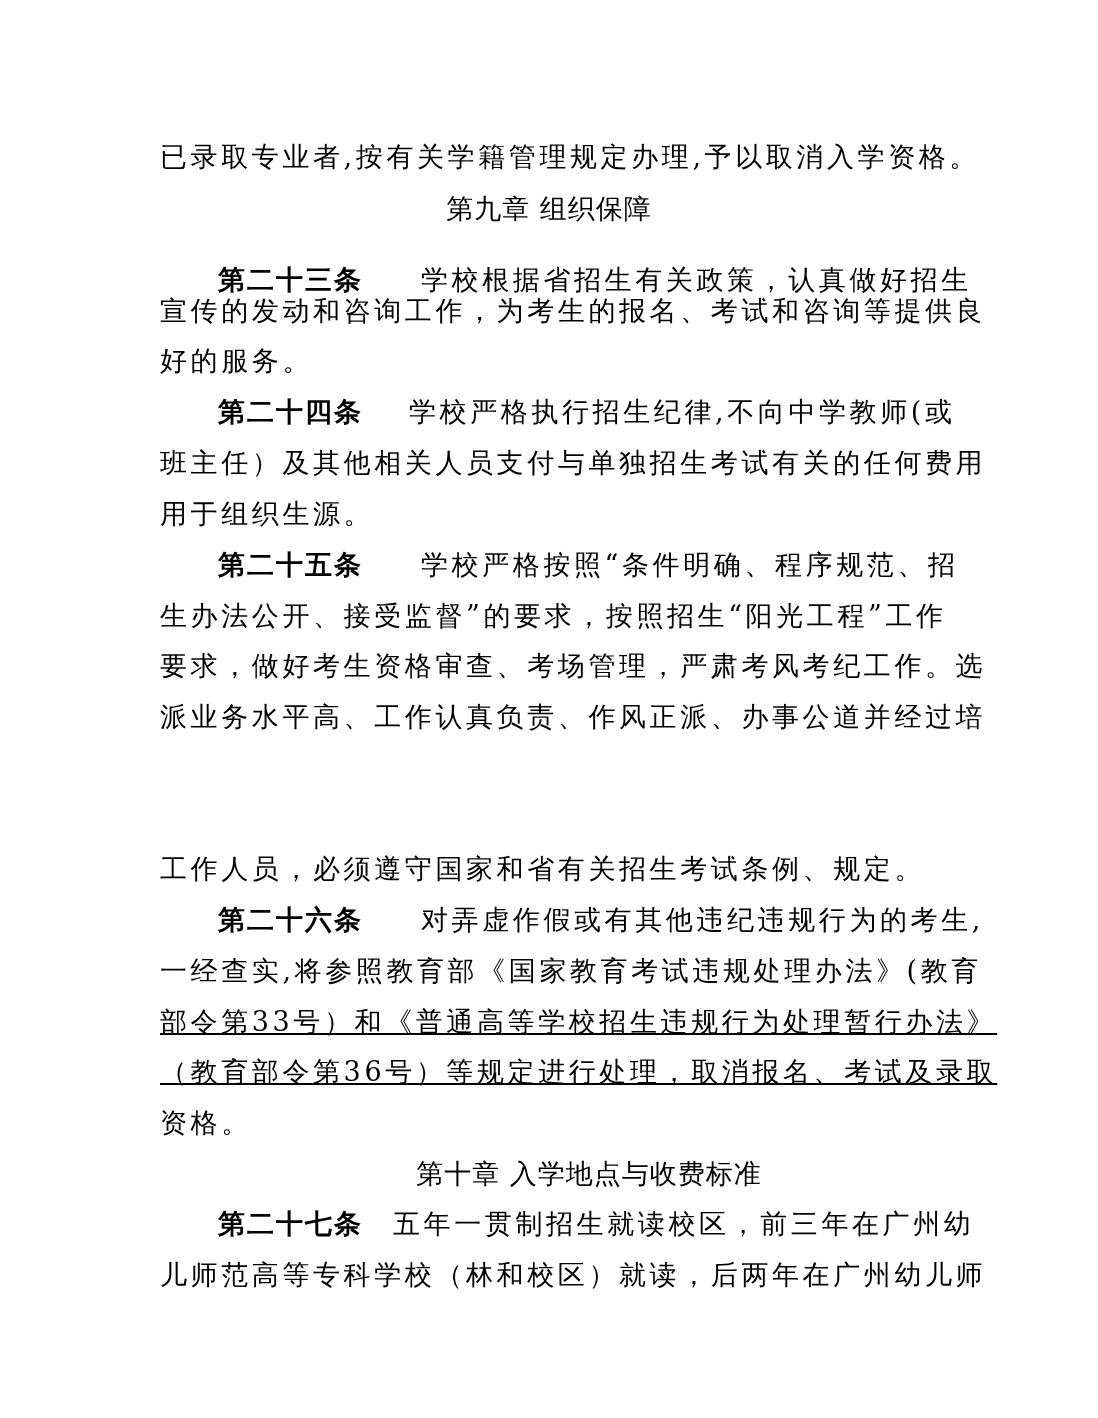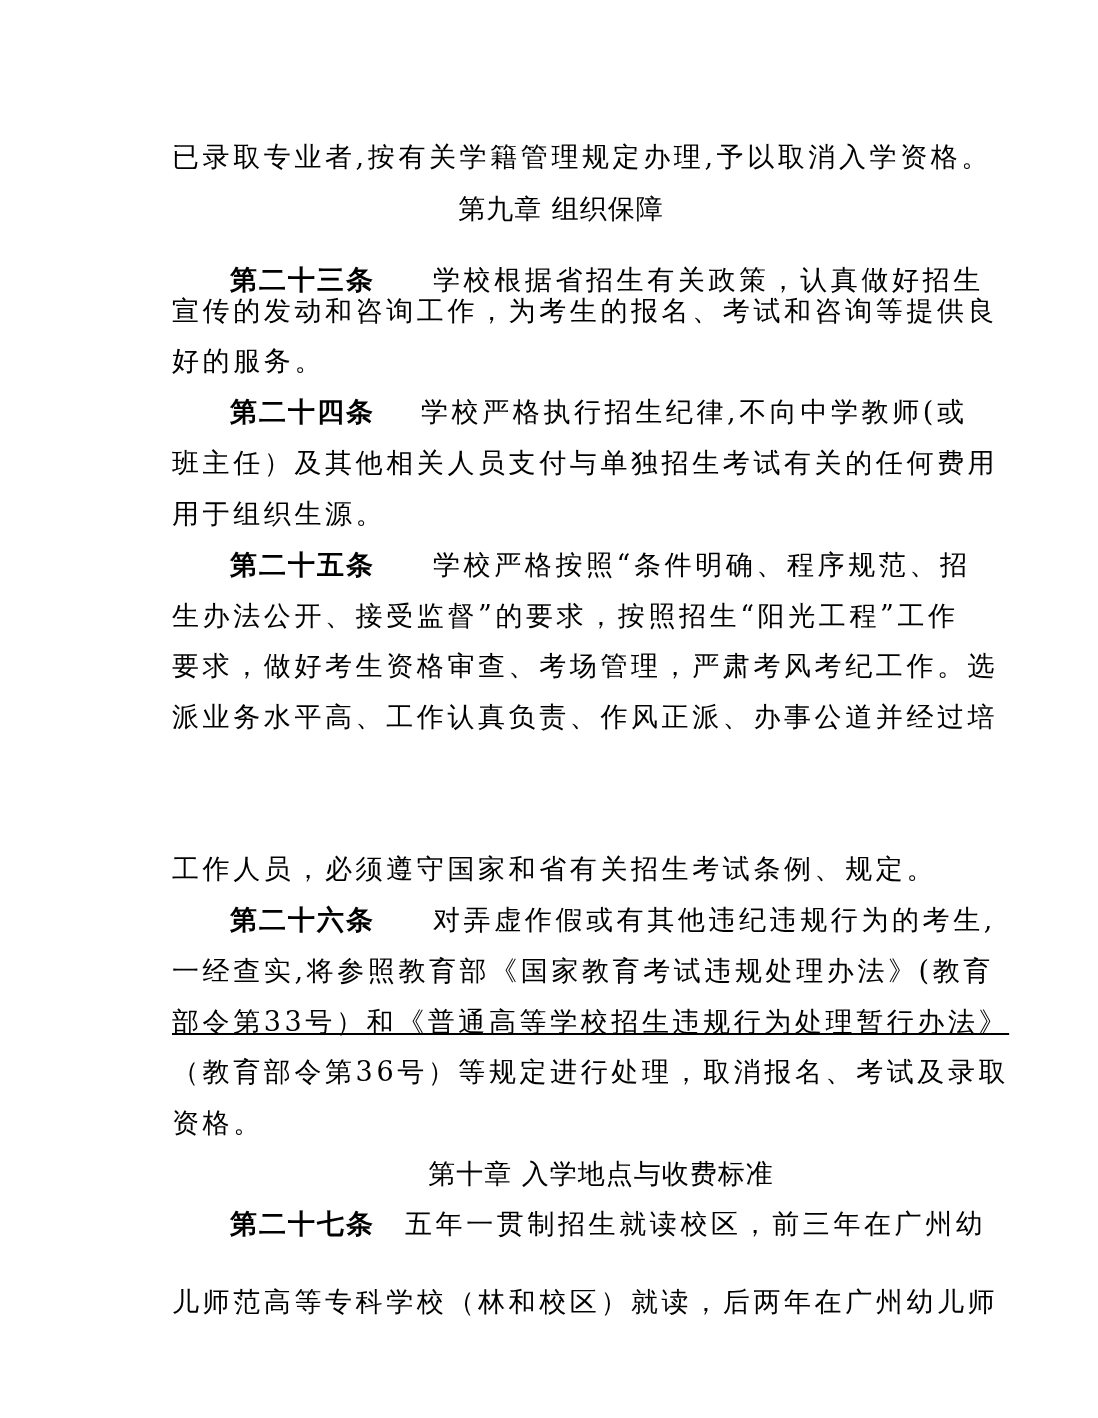--- a/index.html
+++ b/index.html
@@ -10,21 +10,21 @@
     body {
       width: 1098px;
       height: 1418px;
       position: relative;
       overflow: hidden;
       color: #000000;
       font-family: "DejaVu Serif", "Liberation Serif", serif;
     }
     .page {
       position: absolute;
-      left: 12px;
+      left: 0;
       top: 0;
       width: 906px;
       height: 1418px;
       background: #ffffff;
     }
     .line {
       position: absolute;
       left: 160px;
       width: 790px;
       height: 40px;
@@ -83,23 +83,23 @@
   <div class="line" style="top:596px;">生办法公开、接受监督”的要求，按照招生“阳光工程”工作</div>
   <div class="line" style="top:646px;">要求，做好考生资格审查、考场管理，严肃考风考纪工作。选</div>
   <div class="line" style="top:697px;">派业务水平高、工作认真负责、作风正派、办事公道并经过培</div>
   <div class="line" style="top:849px;">工作人员，必须遵守国家和省有关招生考试条例、规定。</div>
 
   <div class="line indent" style="top:900px;">
     <span class="art">第二十六条</span><span class="gap" style="width:58px;"></span><span>对弄虚作假或有其他违纪违规行为的考生,</span>
   </div>
   <div class="line" style="top:951px;">一经查实,将参照教育部《国家教育考试违规处理办法》(教育</div>
   <div class="line" style="top:1002px;text-decoration:underline;">部令第33号）和《普通高等学校招生违规行为处理暂行办法》</div>
-  <div class="line" style="top:1052px;">（教育部令第36号）等规定进行处理，取消报名、考试及录取</div>
+  <div class="line" style="top:1052px;text-decoration:underline;">（教育部令第36号）等规定进行处理，取消报名、考试及录取</div>
   <div class="line" style="top:1103px;">资格。</div>
 
   <div class="heading" style="top:1154px;padding-left:40px;">第十章  入学地点与收费标准</div>
 
   <div class="line indent" style="top:1204px;">
     <span class="art">第二十七条</span><span class="gap" style="width:30px;"></span><span>五年一贯制招生就读校区，前三年在广州幼</span>
   </div>
-  <div class="line" style="top:1255px;margin-top:27px;">儿师范高等专科学校（林和校区）就读，后两年在广州幼儿师</div>
+  <div class="line" style="top:1255px;">儿师范高等专科学校（林和校区）就读，后两年在广州幼儿师</div>
 
 </div>
 
 </body></html>

